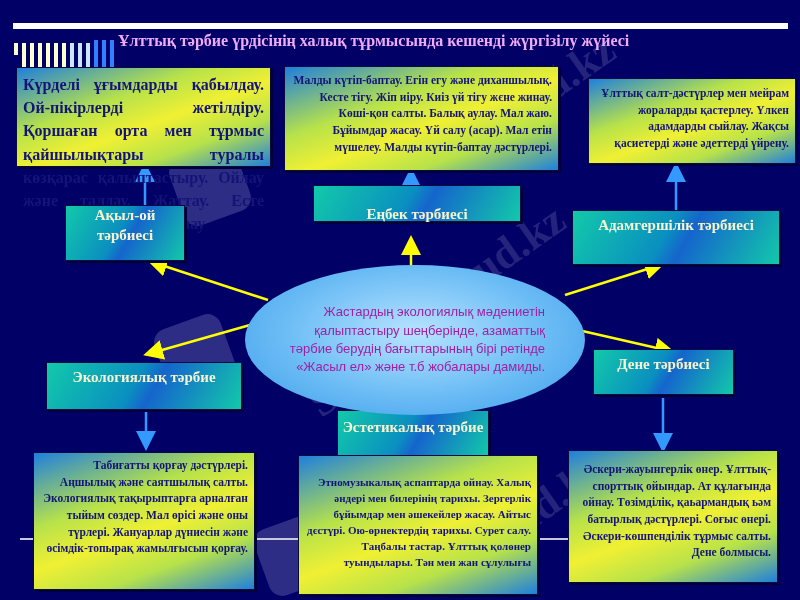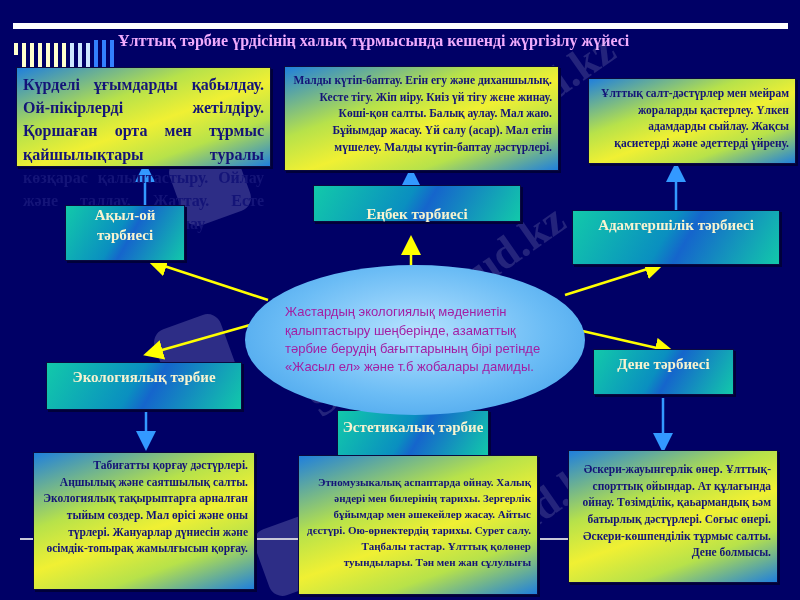--- a/index.html
+++ b/index.html
@@ -40,21 +40,21 @@
       font-size: 15px;
       text-align: center;
       box-sizing: border-box;
       box-shadow: 2px 2px 0 #00003a;
     }
     .ellipse {
       left: 245px; top: 265px; width: 340px; height: 150px;
       border-radius: 50%;
       background: radial-gradient(ellipse at 50% 45%, #b7e3ff 0%, #6bbcf5 55%, #3a9ae8 100%);
       display: flex; align-items: center; justify-content: center;
-      text-align: left;
+      text-align: right;
       color: #a31ea3;
       font-family: "Liberation Sans", sans-serif;
       font-size: 13px; line-height: 1.42;
       padding: 0 40px; box-sizing: border-box;
     }
     .hline { height: 2px; background: #c8c8d8; }
     svg.connectors { left: 0; top: 0; width: 800px; height: 600px; pointer-events: none; }
     .watermark {
       color: rgba(200,200,230,0.18); font-size: 44px; font-weight: bold;
       font-family: "Liberation Serif", serif;

